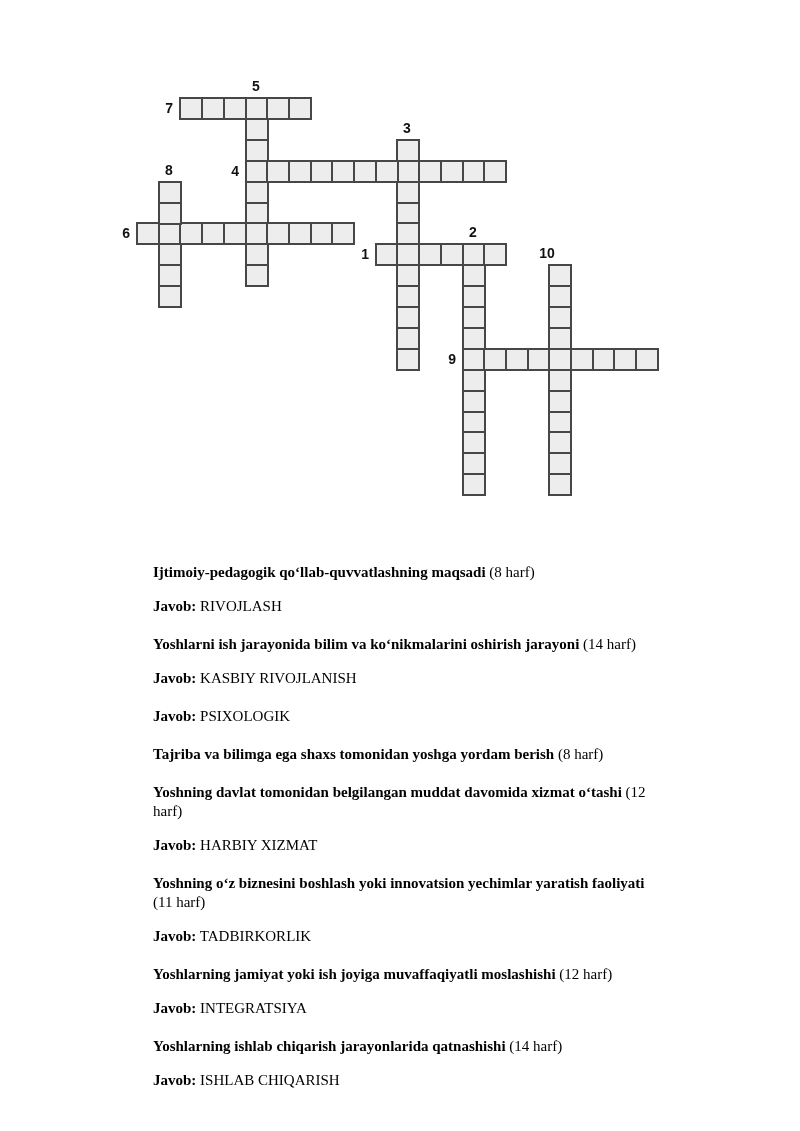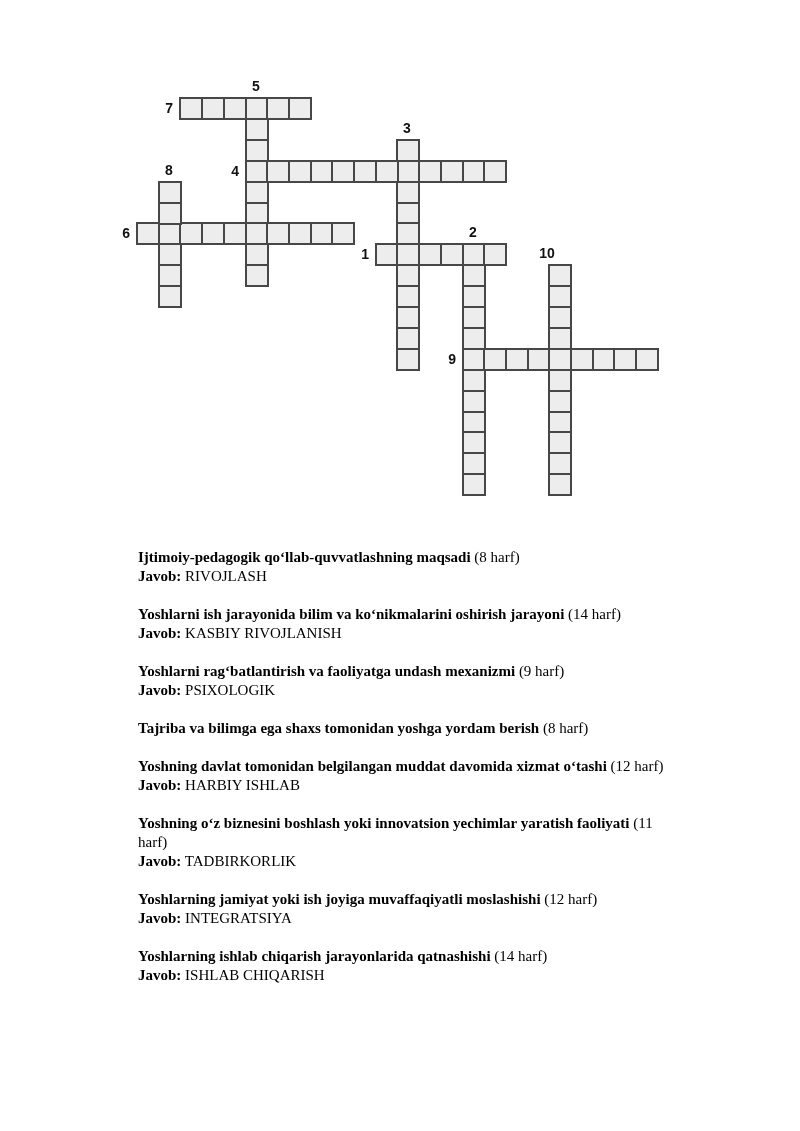--- a/index.html
+++ b/index.html
@@ -33,21 +33,21 @@
   .wnum.across { width: 28px; text-align: right; }
   .wnum.down   { width: 30px; text-align: center; }
   #clues {
     position: absolute;
     left: 138px; top: 548px;
     width: 540px;
     font-size: 15px;
     line-height: 19px;
   }
   .clue-block { margin: 0 0 19px 0; }
-  .clue-block p { margin: 0; padding: 0; }
+  .clue-block p { margin: 15px; padding: 0; }
   .clue-line b { white-space: pre-line; }
 </style>
 </head>
 <body>
 
 <div>
   <div id="crossword" style="--cell-fill: #eeedee; --cell-border: #474747; --num-color: #111111;">
       <div class="cell" style="left: 375px; top: 243px;"></div>
       <div class="cell" style="left: 396px; top: 243px;"></div>
       <div class="cell" style="left: 418px; top: 243px;"></div>
@@ -145,29 +145,28 @@
   <div id="clues">
       <div class="clue-block">
         <p class="clue-line"><b>Ijtimoiy-pedagogik qo‘llab-quvvatlashning maqsadi</b> <span>(8 harf)</span></p>
         <p class="answer-line"><b>Javob:</b> <span>RIVOJLASH</span></p>
       </div>
       <div class="clue-block">
         <p class="clue-line"><b>Yoshlarni ish jarayonida bilim va ko‘nikmalarini oshirish jarayoni</b> <span>(14 harf)</span></p>
         <p class="answer-line"><b>Javob:</b> <span>KASBIY RIVOJLANISH</span></p>
       </div>
       <div class="clue-block">
-        <p class="clue-line"><b>Yoshlarni rag‘batlantirish va faoliyatga undash mexanizmi</b> <span>(9 harf)</span></p>
         <p class="answer-line"><b>Javob:</b> <span>PSIXOLOGIK</span></p>
       </div>
       <div class="clue-block">
         <p class="clue-line"><b>Tajriba va bilimga ega shaxs tomonidan yoshga yordam berish</b> <span>(8 harf)</span></p>
       </div>
       <div class="clue-block">
         <p class="clue-line"><b>Yoshning davlat tomonidan belgilangan muddat davomida xizmat o‘tashi</b> <span>(12 harf)</span></p>
-        <p class="answer-line"><b>Javob:</b> <span>HARBIY ISHLAB</span></p>
+        <p class="answer-line"><b>Javob:</b> <span>HARBIY XIZMAT</span></p>
       </div>
       <div class="clue-block">
         <p class="clue-line"><b>Yoshning o‘z biznesini boshlash yoki innovatsion yechimlar yaratish faoliyati</b> <span>(11 harf)</span></p>
         <p class="answer-line"><b>Javob:</b> <span>TADBIRKORLIK</span></p>
       </div>
       <div class="clue-block">
         <p class="clue-line"><b>Yoshlarning jamiyat yoki ish joyiga muvaffaqiyatli moslashishi</b> <span>(12 harf)</span></p>
         <p class="answer-line"><b>Javob:</b> <span>INTEGRATSIYA</span></p>
       </div>
       <div class="clue-block">

